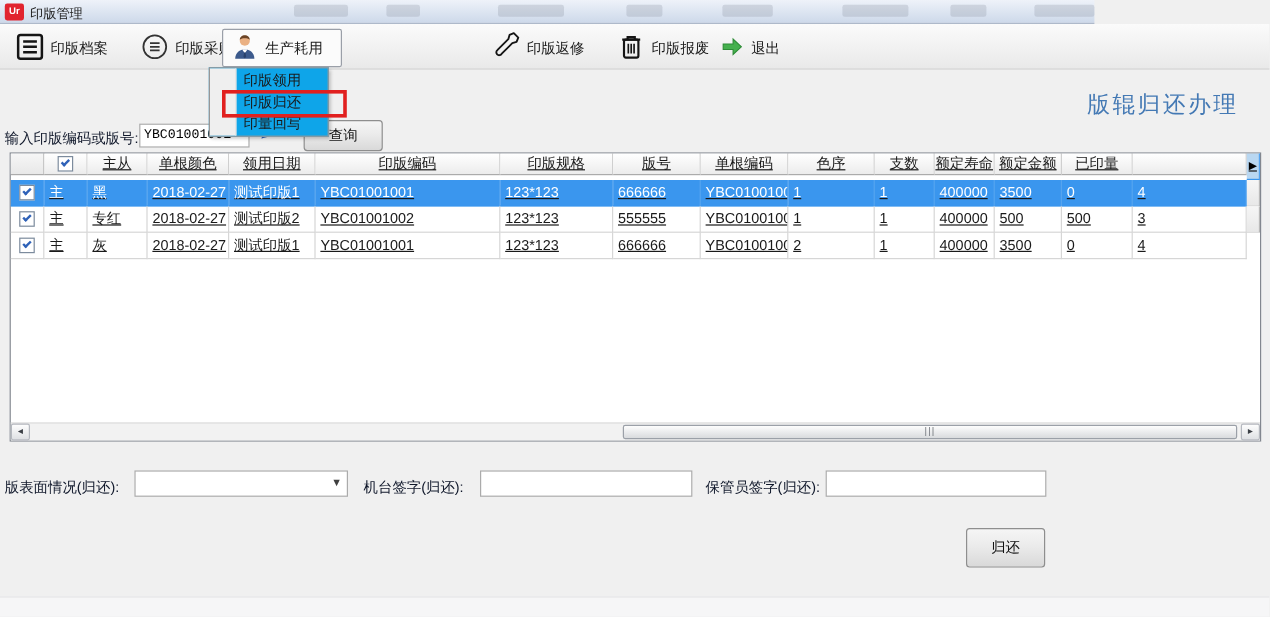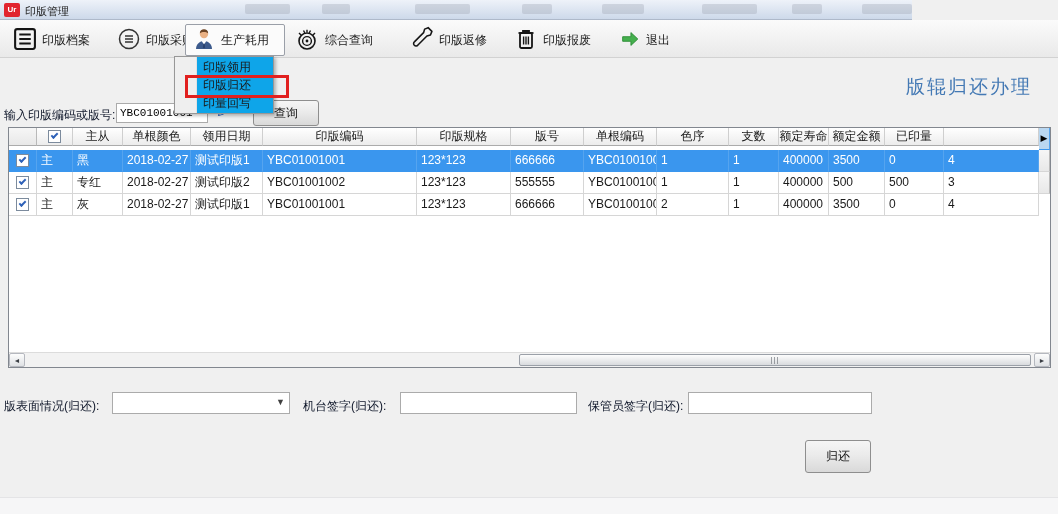--- a/index.html
+++ b/index.html
@@ -39,21 +39,21 @@
   .search-input { position:absolute; left:116px; top:103px; width:92px; height:20px;
     border:1px solid #ababab; background:#fff; font-size:11px; padding:0 3px; font-family:"Liberation Mono","DejaVu Sans Mono",monospace; }
   .pencil { position:absolute; left:212px; top:101px; width:22px; height:22px; color:#2f62b8;
     font-size:17px; transform:scaleX(-1); text-align:center; line-height:22px; }
   .btn { background:linear-gradient(#f5f5f5,#ebebeb 45%,#d9d9d9); border:1px solid #8e8e8e;
     border-radius:3px; font-size:12px; color:#111; font-family:inherit; }
   .query-btn { position:absolute; left:253px; top:100px; width:66px; height:26px; }
 
   
   .grid-wrap { position:absolute; left:8px; top:127px; width:1043px; height:241px;
-    background:#fff; border:1px solid #82878f; }
+    background:#fff; border:1px solid #82878f;text-decoration:underline; }
   .grid { display:grid; }
   .hc { height:18px; background:linear-gradient(#ffffff,#ececec); border-right:1px solid #cfcfcf;
     border-bottom:1px solid #ababab; text-align:center; line-height:17px; font-size:12px; overflow:hidden; white-space:nowrap; }
   .rc { height:22px; line-height:21px; padding-left:4px; border-right:1px solid #d6d6d6;
     border-bottom:1px solid #d6d6d6; overflow:hidden; white-space:nowrap; font-size:12px; }
   .sel { background:linear-gradient(#f6f6f6,#e8e8e8); border-right:1px solid #b9b9b9; padding-left:0; }
   .rc.sel.on { background:#b9d7f1; }
   .arrow { display:block; text-align:center; font-size:9px; color:#000; line-height:21px; }
   .cbx { display:flex; align-items:center; justify-content:center; padding-left:0; }
   .rc.on { background:#3a96ee; color:#fff; border-right-color:#55a4ef; border-bottom-color:#3a96ee; }
@@ -113,45 +113,36 @@
   <div class="tbtn active" style="left:185px;width:100px">
     <span><svg width="24" height="24" viewBox="0 0 24 24">
           <circle cx="12" cy="7" r="4.2" fill="#eab184"></circle>
           <path d="M7.8 6.2c0-2.4 1.9-3.9 4.2-3.9s4.2 1.5 4.2 3.9c-1.4-1.1-2.6-1.3-4.2-1.3s-2.8.2-4.2 1.3z" fill="#6b4426"></path>
           <path d="M4 22c0-5 3.8-8 8-8s8 3 8 8z" fill="#3c5a8c"></path>
           <path d="M9.8 14.2 12 17.4l2.2-3.2c-.7-.3-3.7-.3-4.4 0z" fill="#fff"></path>
           <path d="M11.4 16.8h1.2l.5 3.6-1.1 1.2-1.1-1.2z" fill="#28406b"></path>
         </svg></span>
     <span class="lbl">生产耗用</span>
   </div>
-  <div class="tbtn" style="left:287px">
-    <span><svg width="26" height="26" viewBox="0 0 26 26">
-          <circle cx="13" cy="15" r="8" fill="none" stroke="#151515" stroke-width="1.6"></circle>
-          <circle cx="13" cy="15" r="4.4" fill="none" stroke="#151515" stroke-width="1.4"></circle>
-          <circle cx="13" cy="15" r="1.4" fill="#151515"></circle>
-          <path d="M5 7l2 2M9.5 4.5l1.3 2.5M13 3.8v2.7M16.5 4.5 15.2 7M21 7l-2 2" stroke="#151515" stroke-width="1.4"></path>
-        </svg></span>
-    <span class="lbl">综合查询</span>
-  </div>
   <div class="tbtn" style="left:402px">
     <span><svg width="25" height="25" viewBox="0 0 24 24">
           <path d="M20 3.2l2 2-1.4 3.4-3.4 1-8.6 8.6a2.3 2.3 0 1 1-3.2-3.2l8.6-8.6 1-3.4 3.4-1.4z" fill="none" stroke="#151515" stroke-width="1.5" stroke-linejoin="round"></path>
         </svg></span>
     <span class="lbl">印版返修</span>
   </div>
   <div class="tbtn" style="left:507px">
     <span><svg width="24" height="25" viewBox="0 0 24 24">
           <path d="M4.5 6.5h15" stroke="#151515" stroke-width="1.8"></path>
           <path d="M9 6.5V4.5h6v2" fill="none" stroke="#151515" stroke-width="1.8"></path>
           <rect x="6" y="6.5" width="12" height="15" rx="1.5" fill="none" stroke="#151515" stroke-width="1.8"></rect>
           <path d="M9.6 10v8M12 10v8M14.4 10v8" stroke="#151515" stroke-width="1.4"></path>
         </svg></span>
     <span class="lbl">印版报废</span>
   </div>
-  <div class="tbtn" style="left:612px">
+  <div class="tbtn" style="left:592px">
     <span><svg width="22" height="22" viewBox="0 0 24 24">
           <path d="M4 9.5h9V5l7.5 7-7.5 7v-4.5H4z" fill="#45b04e" stroke="#2d8c36" stroke-width="1"></path>
         </svg></span>
     <span class="lbl">退出</span>
   </div>
 </div>
 
 <div class="page-title">版辊归还办理</div>
 <span class="search-label blue-label">输入印版编码或版号:</span>
 <input class="search-input" value="YBC01001001" style="">

